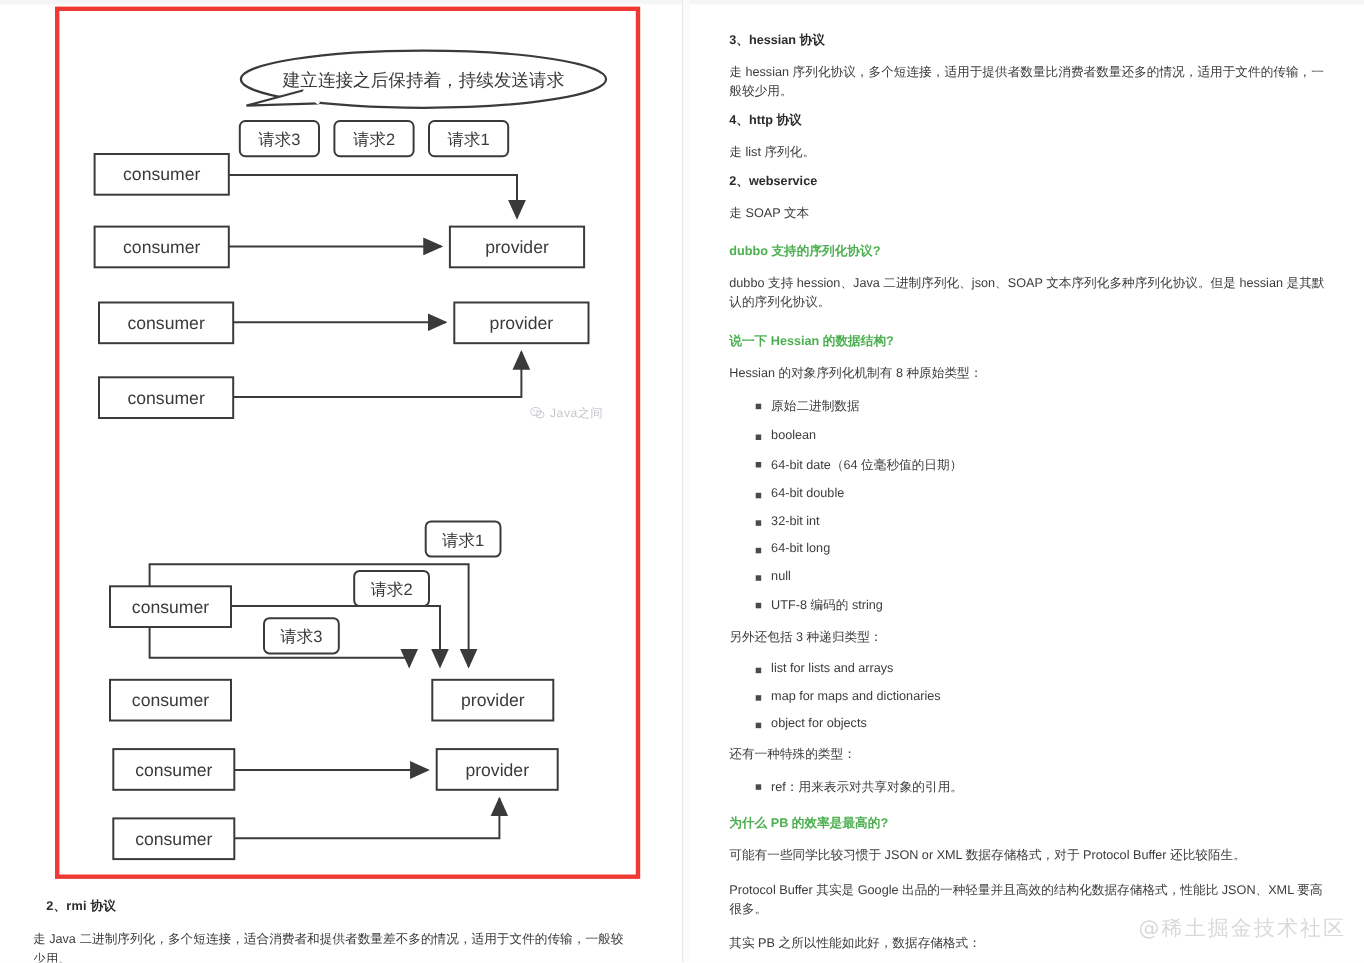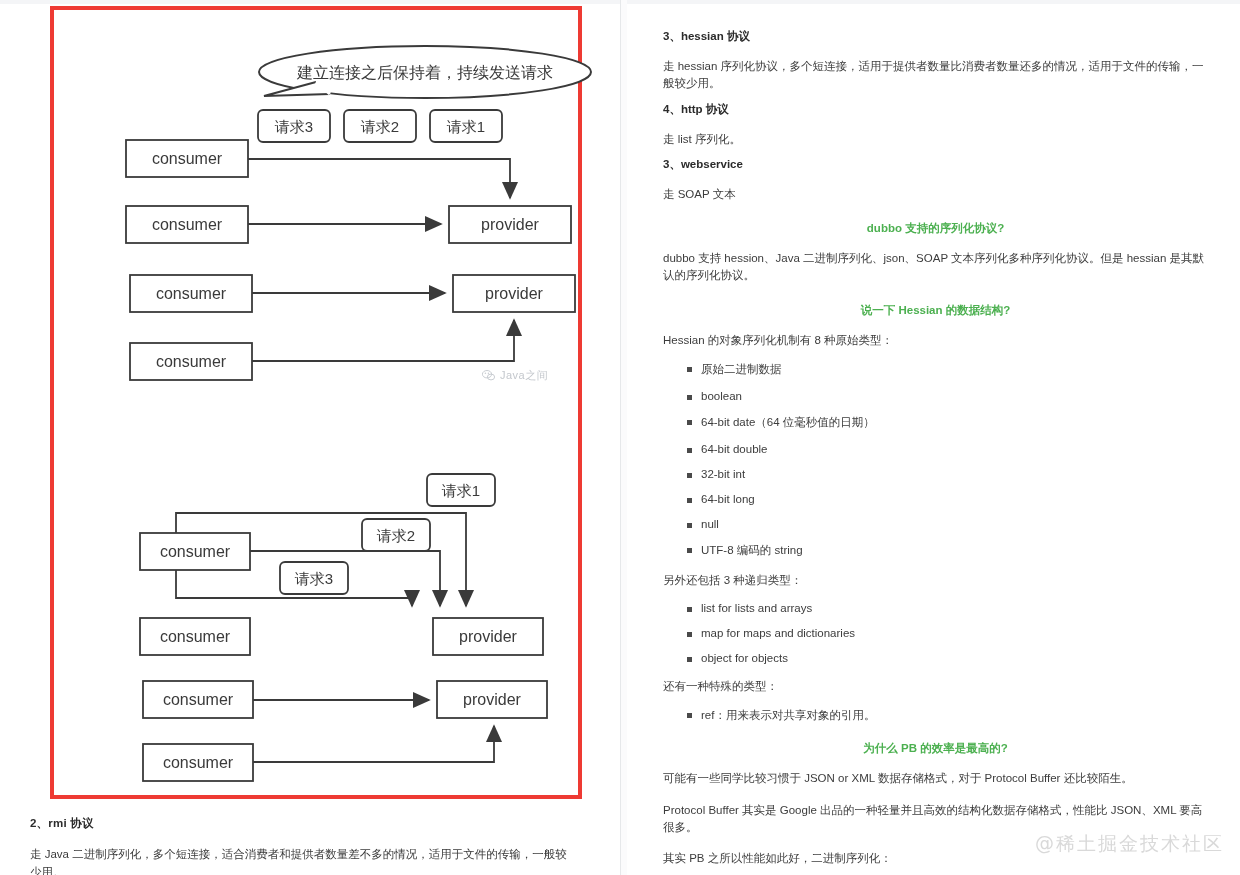--- a/index.html
+++ b/index.html
@@ -16,35 +16,35 @@
   .pane{position:absolute;top:0;background:#ffffff;height:875px;}
   #left-pane{left:0;width:620px;border-right:1px solid #e6e8ea;}
   #right-pane{left:627px;width:613px;}
   .pane-topline{position:absolute;top:0;left:0;right:0;height:4px;background:#f4f5f7;}
 
   
   #figure{
     position:absolute;left:50px;top:6px;width:532px;height:793px;
     border:4px solid #ee3a33;background:#ffffff;box-sizing:border-box;
   }
-  #figure-canvas{position:absolute;inset:0;padding-left:40px;}
+  #figure-canvas{position:absolute;inset:0;}
 
   svg{display:block;}
   .dgm-text{font-family:"Liberation Sans","DejaVu Sans",sans-serif;}
 
   
   .l-block{position:absolute;left:30px;width:540px;}
-  .doc-h{font-size:11.5px;font-weight:bold;color:#2b2b2b;letter-spacing:.2px;}
+  .doc-h{font-size:11.5px;font-weight:bold;color:#2b2b2b;letter-spacing:.2px;margin-left:12px;}
   .doc-p{font-size:11.5px;color:#3a3a3a;line-height:1.55;}
 
   
   #doc{position:absolute;left:36px;top:0;width:545px;padding-top:20px;}
   #doc .h{font-size:11.5px;font-weight:bold;color:#2b2b2b;margin:9px 0 0 0;}
   #doc .p{font-size:11.5px;color:#3c3c3c;line-height:1.5;margin:14px 0 0 0;}
-  #doc .qh{font-size:11.5px;font-weight:bold;color:#4cb050;margin:18px 0 0 0;text-align:center;}
+  #doc .qh{font-size:11.5px;font-weight:bold;color:#4cb050;margin:18px 0 0 0;}
   #doc ul{list-style:none;margin:8px 0 0 0;padding:0 0 0 24px;}
   #doc li{font-size:11.5px;color:#3c3c3c;margin:13px 0 0 0;position:relative;padding-left:14px;}
   #doc li:before{content:"";position:absolute;left:0;top:5px;width:5px;height:5px;background:#4a4a4a;}
 
   
   #wm-java{
     position:absolute;left:482px;top:368px;
     font-size:11px;color:#c4c8cd;letter-spacing:.5px;
     display:flex;align-items:center;gap:5px;
   }
@@ -164,21 +164,21 @@
     <div class="l-block doc-p" style="top:846px">走 Java 二进制序列化，多个短连接，适合消费者和提供者数量差不多的情况，适用于文件的传输，一般较少用。</div>
   </div>
 
   <div class="pane" id="right-pane">
     <div class="pane-topline"></div>
     <div id="doc">
         <div class="h">3、hessian 协议</div>
         <div class="p">走 hessian 序列化协议，多个短连接，适用于提供者数量比消费者数量还多的情况，适用于文件的传输，一般较少用。</div>
         <div class="h">4、http 协议</div>
         <div class="p">走 list 序列化。</div>
-        <div class="h">3、webservice</div>
+        <div class="h">2、webservice</div>
         <div class="p">走 SOAP 文本</div>
         <div class="qh">dubbo 支持的序列化协议?</div>
         <div class="p">dubbo 支持 hession、Java 二进制序列化、json、SOAP 文本序列化多种序列化协议。但是 hessian 是其默认的序列化协议。</div>
         <div class="qh">说一下 Hessian 的数据结构?</div>
         <div class="p">Hessian 的对象序列化机制有 8 种原始类型：</div>
         <ul>
           <li>原始二进制数据</li>
           <li>boolean</li>
           <li>64-bit date（64 位毫秒值的日期）</li>
           <li>64-bit double</li>
@@ -193,18 +193,18 @@
           <li>map for maps and dictionaries</li>
           <li>object for objects</li>
         </ul>
         <div class="p">还有一种特殊的类型：</div>
         <ul>
           <li>ref：用来表示对共享对象的引用。</li>
         </ul>
         <div class="qh">为什么 PB 的效率是最高的?</div>
         <div class="p">可能有一些同学比较习惯于 JSON or XML 数据存储格式，对于 Protocol Buffer 还比较陌生。</div>
         <div class="p">Protocol Buffer 其实是 Google 出品的一种轻量并且高效的结构化数据存储格式，性能比 JSON、XML 要高很多。</div>
-        <div class="p">其实 PB 之所以性能如此好，二进制序列化：</div>
+        <div class="p">其实 PB 之所以性能如此好，数据存储格式：</div>
       </div>
     <div id="wm-juejin">@稀土掘金技术社区</div>
   </div>
 
 </div>
 
 </body></html>

